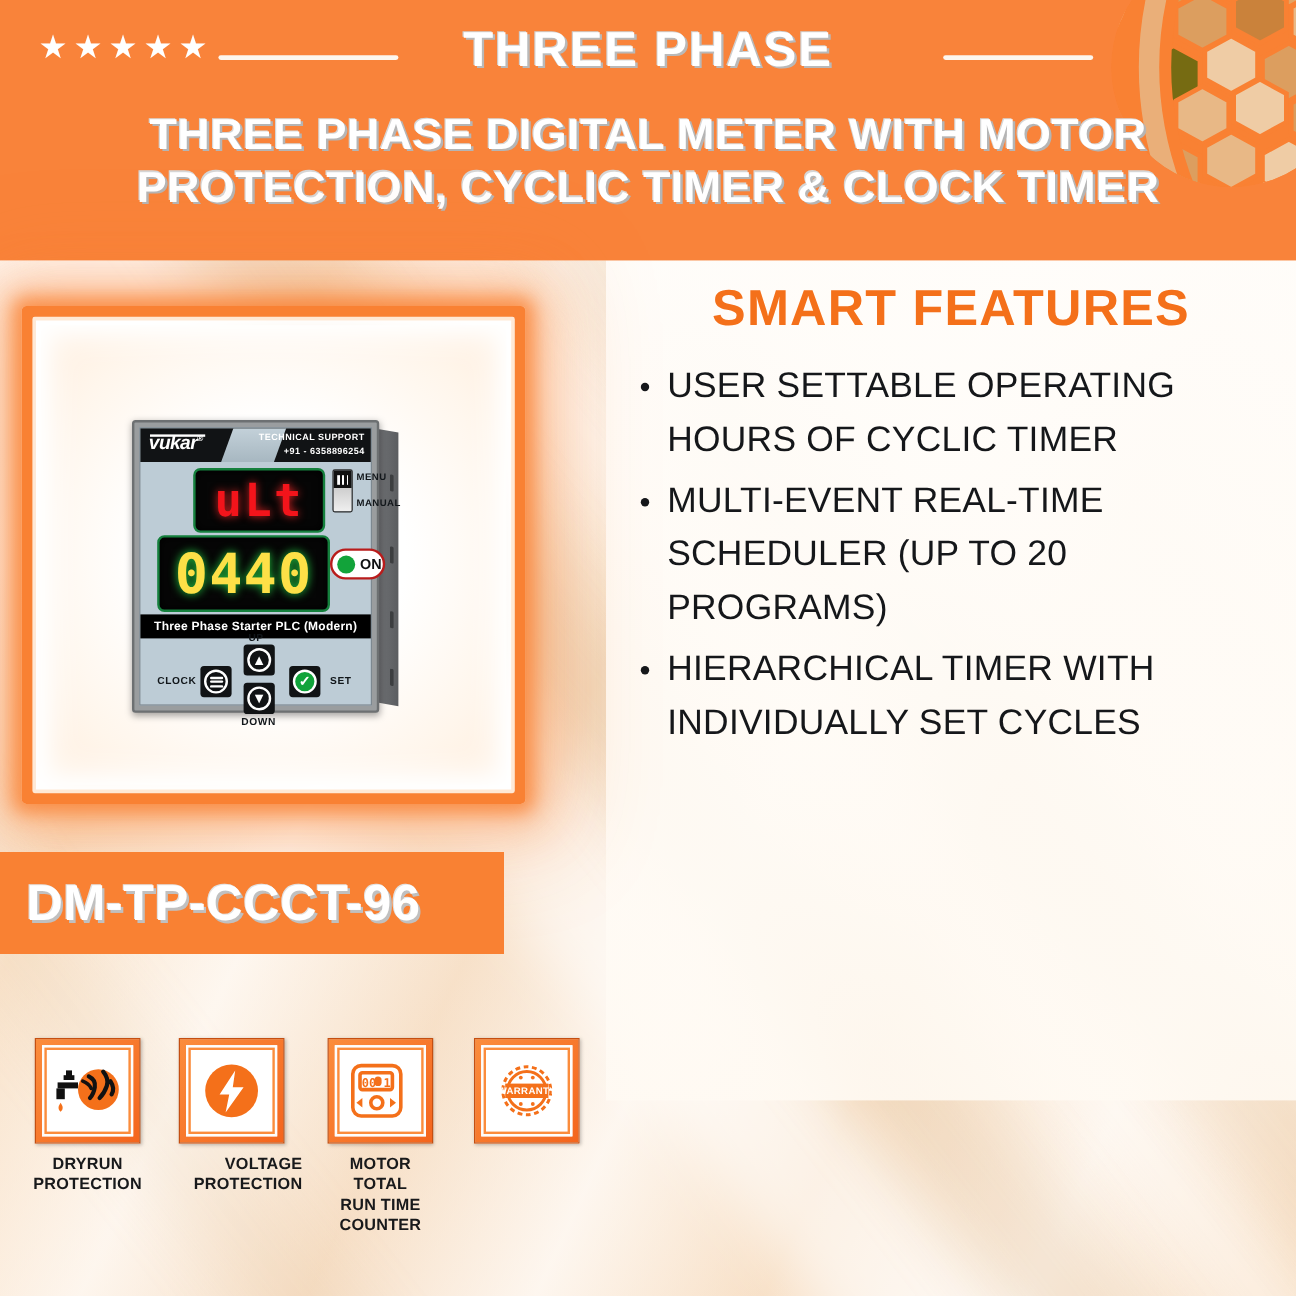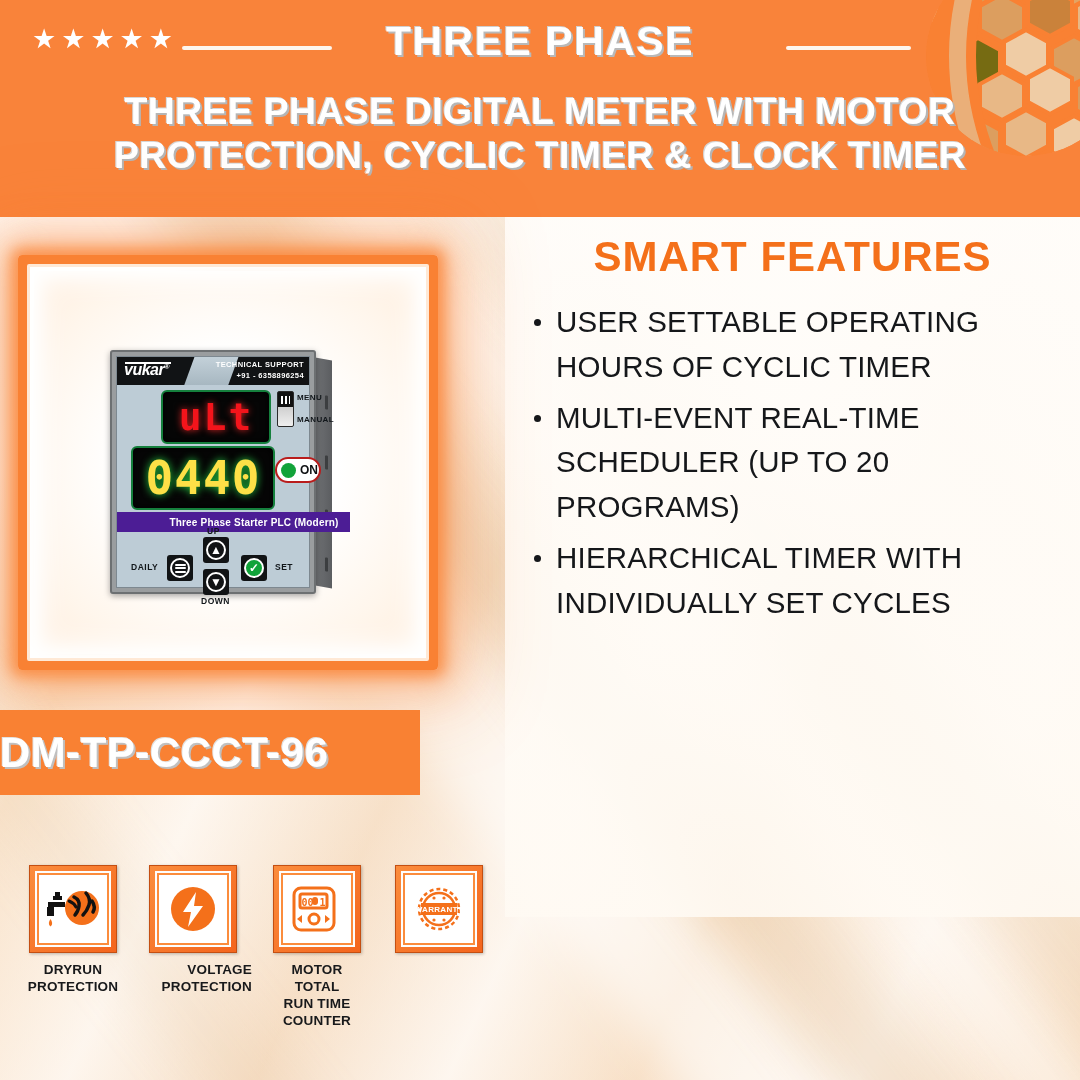--- a/index.html
+++ b/index.html
@@ -165,22 +165,22 @@
   .lbl-auto{position:absolute;left:180px;top:36px;font-size:8px;font-weight:bold;color:#11161a;letter-spacing:.4px;}
   .lbl-manual{position:absolute;left:180px;top:58px;font-size:8px;font-weight:bold;color:#11161a;letter-spacing:.4px;}
   .on-pill{
     position:absolute;left:158px;top:100px;width:46px;height:26px;
     background:#ffffff;border:2px solid #b91c1c;border-radius:13px;
     display:flex;align-items:center;gap:4px;padding-left:4px;box-sizing:border-box;
   }
   .on-pill .dot{width:15px;height:15px;border-radius:50%;background:#12a33a;}
   .on-pill .txt{font-size:12px;font-weight:bold;color:#0f1113;}
   .dev-namebar{
-    position:absolute;left:0;top:155px;width:100%;height:20px;background:#4c1d95;
-    display:flex;align-items:center;justify-content:center;padding-left:41px;
+    position:absolute;left:0;top:155px;width:100%;height:20px;background:#000000;
+    display:flex;align-items:center;justify-content:center;
   }
   .dev-namebar span{
     font-size:10px;font-weight:bold;color:#ffffff;letter-spacing:.2px;
   }
   .btnrow{position:absolute;left:0;top:178px;width:100%;height:60px;}
   .kbtn{
     position:absolute;width:26px;height:26px;background:#111315;border-radius:3px;
     display:flex;align-items:center;justify-content:center;
   }
   .kcircle{
@@ -201,21 +201,21 @@
   .klabel.up{left:90px;top:-9px;}
   .klabel.down{left:84px;top:61px;}
   .klabel.set{left:158px;top:27px;}
 
   
   .model-banner{
     position:absolute;left:0;top:710px;width:420px;height:85px;background:#f98133;
     display:flex;align-items:center;
   }
   .model-banner span{
-    font-size:42px;font-weight:bold;color:#ffffff;letter-spacing:.5px;
+    padding-left:22px;font-size:42px;font-weight:bold;color:#ffffff;letter-spacing:.5px;
     text-shadow:2px 2px 0 #c0c0c0,-1px -1px 0 #e2e2e2;
   }
 
   
   .icons{position:absolute;left:14px;top:865px;width:490px;}
   .icon-cell{position:absolute;top:0;width:118px;text-align:center;}
   .icon-cell.c0{left:0;}
   .icon-cell.c1{left:120px;text-align:right;}
   .icon-cell.c2{left:244px;}
   .icon-cell.c3{left:366px;}
@@ -379,21 +379,21 @@
           <div class="kbtn down">
             <span class="kcircle">
                 <span class="caret">▼</span>
               </span>
           </div>
           <div class="kbtn set">
             <span class="kcircle green">
                 <span class="tick">✓</span>
               </span>
           </div>
-          <div class="klabel menu">DAILY</div>
+          <div class="klabel menu">CLOCK</div>
           <div class="klabel up">UP</div>
           <div class="klabel down">DOWN</div>
           <div class="klabel set">SET</div>
         </div>
 
       </div>
     </div>
   </div>
 
   <div class="model-banner">

